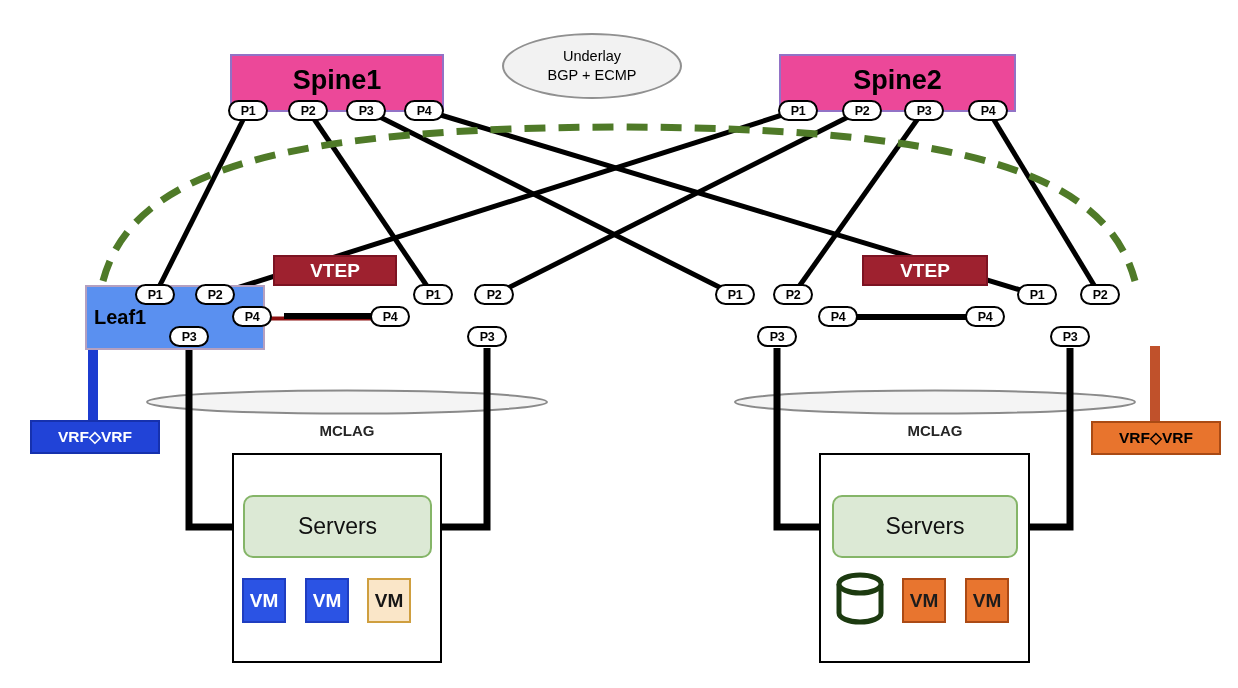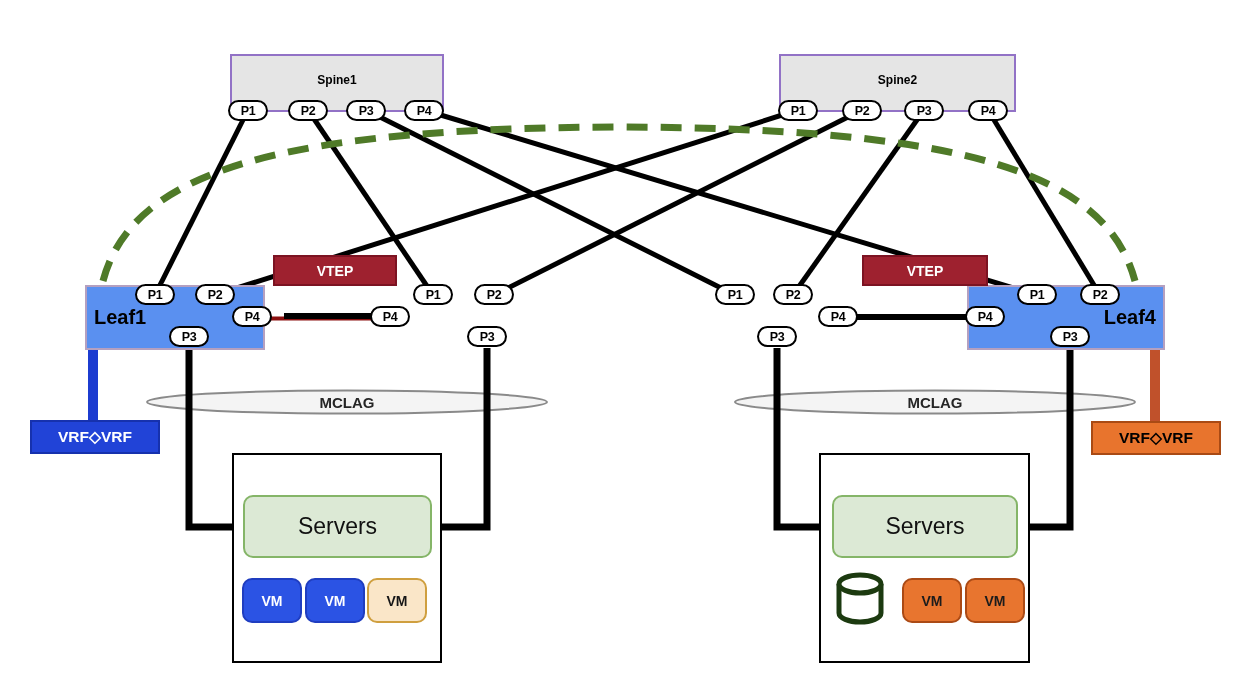--- a/index.html
+++ b/index.html
@@ -2,41 +2,41 @@
 <html><head>
 <meta charset="utf-8">
 <style>
   html,body{margin:0;padding:0;background:#fff;}
   #canvas{position:relative;width:1238px;height:688px;background:#ffffff;overflow:hidden;
           font-family:"Liberation Sans",sans-serif;}
   .abs{position:absolute;}
   svg.wires{position:absolute;left:0;top:0;z-index:1;}
   .node{position:absolute;z-index:2;display:flex;align-items:center;justify-content:center;
         box-sizing:border-box;font-weight:bold;color:#000;}
-  .spine{background:#e5e5e5;border:2px solid #9272c6;font-size:12px;padding-bottom:6px;}
+  .spine{background:#ec4899;border:2px solid #9272c6;font-size:27px;padding-bottom:6px;}
   .leaf{background:#5a90f0;border:2px solid #b5a0c0;font-size:20px;}
   .leaf.left{justify-content:flex-start;padding-left:7px;}
   .leaf.right{justify-content:flex-end;padding-right:7px;}
-  .vtep{background:#9e212f;border:2px solid #7c1322;color:#fff;font-size:14px;z-index:3;}
+  .vtep{background:#9e212f;border:2px solid #7c1322;color:#fff;font-size:19px;z-index:3;}
   .pill{position:absolute;z-index:4;width:40px;height:21px;box-sizing:border-box;
         background:#fff;border:2.5px solid #000;border-radius:11px;
         display:flex;align-items:center;justify-content:center;
         font-size:12.5px;font-weight:bold;letter-spacing:-0.3px;}
-  .ellipse-label{position:absolute;z-index:2;text-align:right;font-weight:bold;}
+  .ellipse-label{position:absolute;z-index:2;text-align:right;font-weight:bold;margin-top:28px;}
   .underlay{width:176px;height:62px;border:2px solid #909090;border-radius:50%;
             background:#f2f2f2;display:flex;flex-direction:column;align-items:center;
             justify-content:center;font-size:14.5px;line-height:19px;}
   .mclag-text{z-index:2;font-size:15px;color:#262626;transform:translate(-50%,-50%);}
   .vrf{font-size:15.5px;z-index:2;}
   .vrf.blue{background:#2143d7;border:2px solid#1631ad;color:#fff;}
   .vrf.orange{background:#e8742d;border:2px solid #a94a14;color:#000;}
   .serverbox{background:#fff;border:2.5px solid #000;z-index:2;}
   .servers{background:#dce9d5;border:2px solid #85b568;border-radius:10px;
            font-size:23px;font-weight:400;color:#111;z-index:3;}
-  .vm{width:60px;height:45px;font-size:14px;border-radius:10px;z-index:3;}
+  .vm{width:44px;height:45px;font-size:19px;border-radius:0;z-index:3;}
   .vm.blue{background:#2b53e4;border:2px solid #1f3dc0;color:#fff;}
   .vm.tan{background:#fae6c8;border:2px solid #cf9f3f;color:#161616;}
   .vm.orange{background:#e8752f;border:2px solid #ab4a15;color:#1c1c1c;}
 </style>
 </head>
 <body>
 
 <div id="canvas">
 
   <svg class="wires" width="1238" height="688" viewBox="0 0 1238 688">
@@ -62,33 +62,34 @@
     <polyline points="487,348 487,527 429,527" fill="none" stroke="#000" stroke-width="7"></polyline>
     <polyline points="777,348 777,527 835,527" fill="none" stroke="#000" stroke-width="7"></polyline>
     <polyline points="1070,348 1070,527 1015,527" fill="none" stroke="#000" stroke-width="7"></polyline>
 
     <line x1="93" y1="346" x2="93" y2="423" stroke="#1c3cd0" stroke-width="10"></line>
     <line x1="1155" y1="346" x2="1155" y2="423" stroke="#c0512b" stroke-width="10"></line>
 
     <path d="M 103 281 C 133 168 288 128 619 127 C 950 128 1105 168 1135 281" fill="none" stroke="#4f7a28" stroke-width="7" stroke-dasharray="21 13"></path>
   </svg>
 
+  <div class="abs underlay" style="left:502px;top:33px;">
+    <span>Underlay</span>
+    <span>BGP + ECMP</span>
+  </div>
 
   <div class="node spine" style="left:230px;top:54px;width:214px;height:58px;">
     <span>Spine1</span>
   </div>
   <div class="node spine" style="left:779px;top:54px;width:237px;height:58px;">
     <span>Spine2</span>
   </div>
 
   <div class="node leaf left" style="left:85px;top:285px;width:180px;height:65px;">
     <span>Leaf1</span>
-  </div>
-  <div class="node leaf right" style="left:967px;top:285px;width:198px;height:65px;">
-    <span>Leaf4</span>
   </div>
 
   <div class="node vtep" style="left:273px;top:255px;width:124px;height:31px;">
     <span>VTEP</span>
   </div>
   <div class="node vtep" style="left:862px;top:255px;width:126px;height:31px;">
     <span>VTEP</span>
   </div>
 
   <div class="abs ellipse-label mclag-text" style="left:347px;top:402px;">MCLAG</div>

